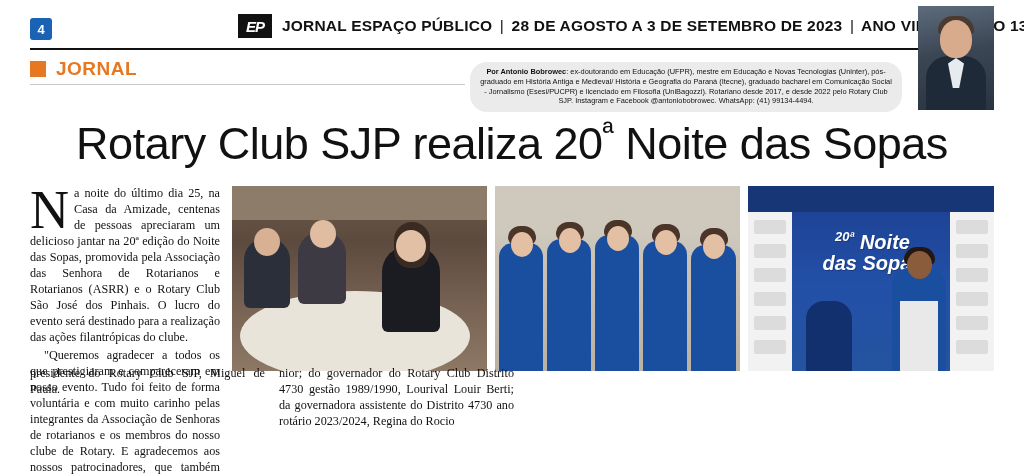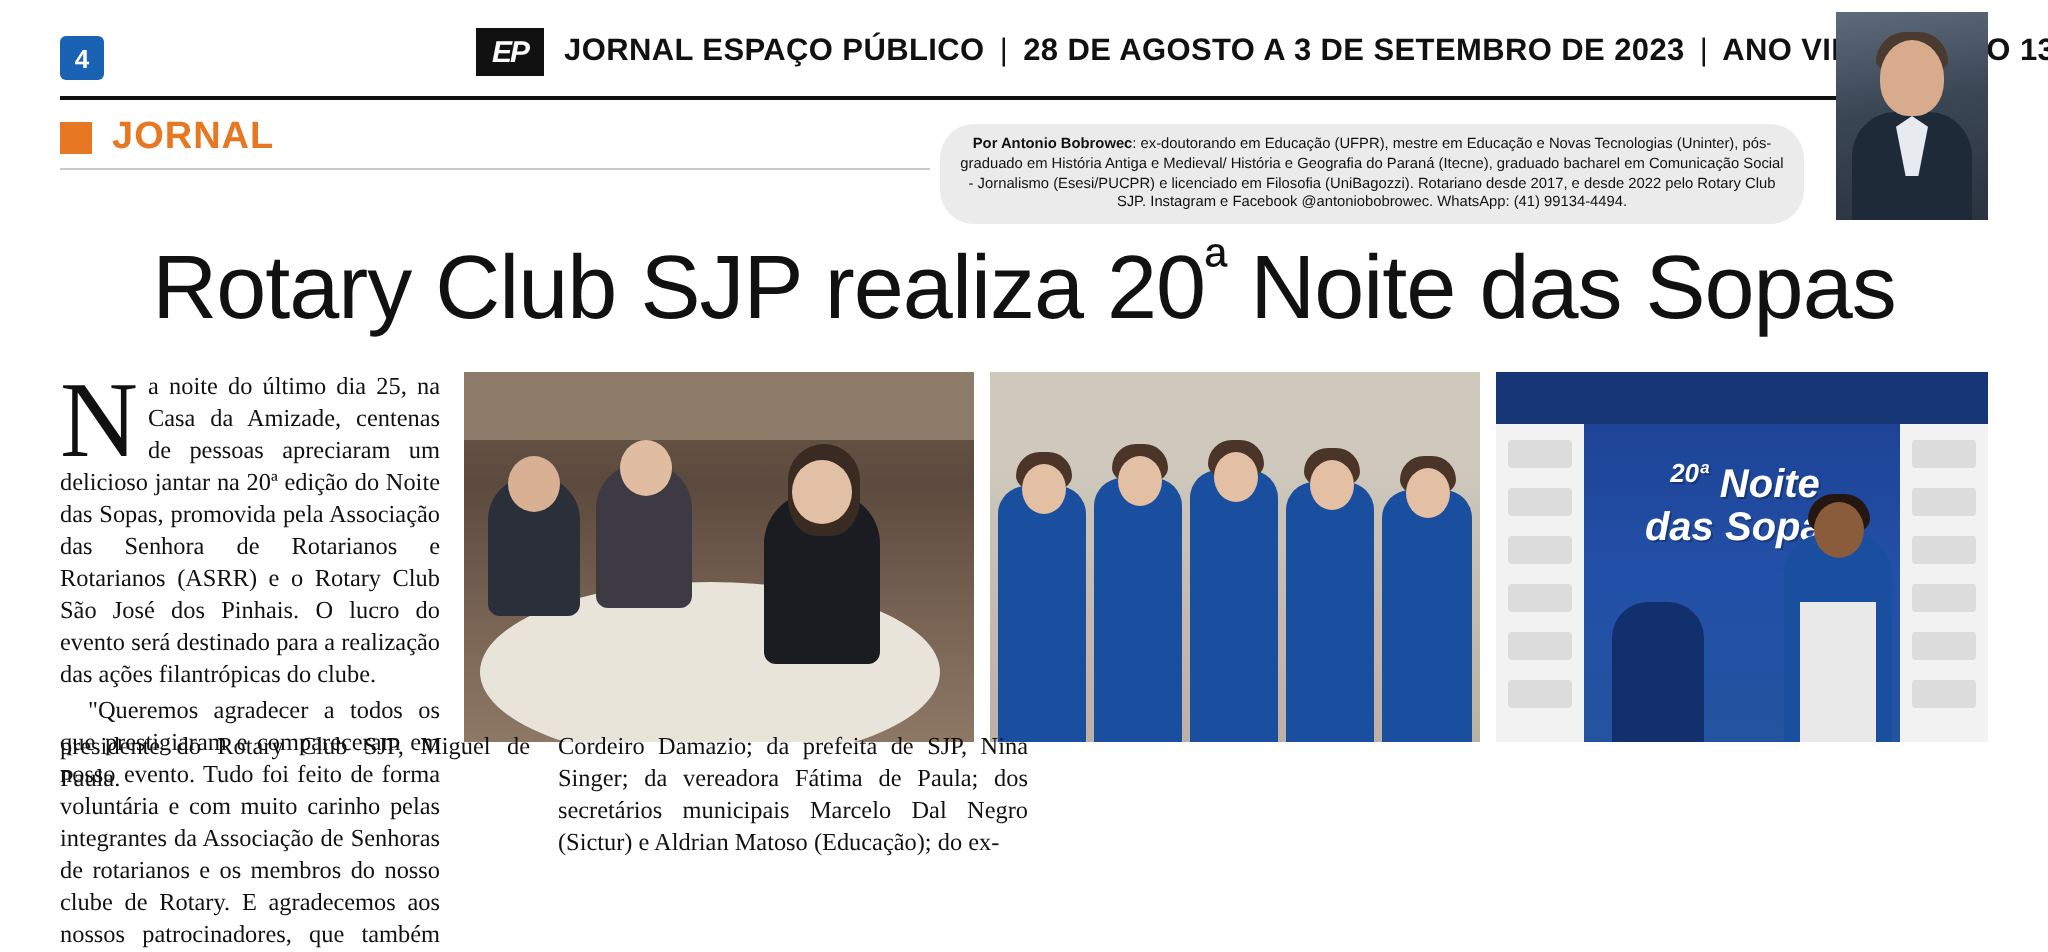--- a/index.html
+++ b/index.html
@@ -378,18 +378,18 @@
         <div class="whair"></div>
         <div class="whead"></div>
       </div>
     </div>
 
     <div class="bottom-cols">
       <div class="bcol">
         <p class="cont">presidente do Rotary Club SJP, Miguel de Paula.</p>
       </div>
       <div class="bcol">
-        <p class="cont">Cordeiro Damazio; da prefeita de SJP, Nina Singer; da vereadora Fátima de Paula; dos secretários municipais Marcelo Dal Negro (Sictur) e Aldrian Matoso (Educação); do ex-</p>
+        <p class="cont">nior; do governador do Rotary Club Distrito 4730 gestão 1989/1990, Lourival Louir Berti; da governadora assistente do Distrito 4730 ano rotário 2023/2024, Regina do Rocio</p>
       </div>
     </div>
 
   </div>
 </div>
 
 </body></html>

